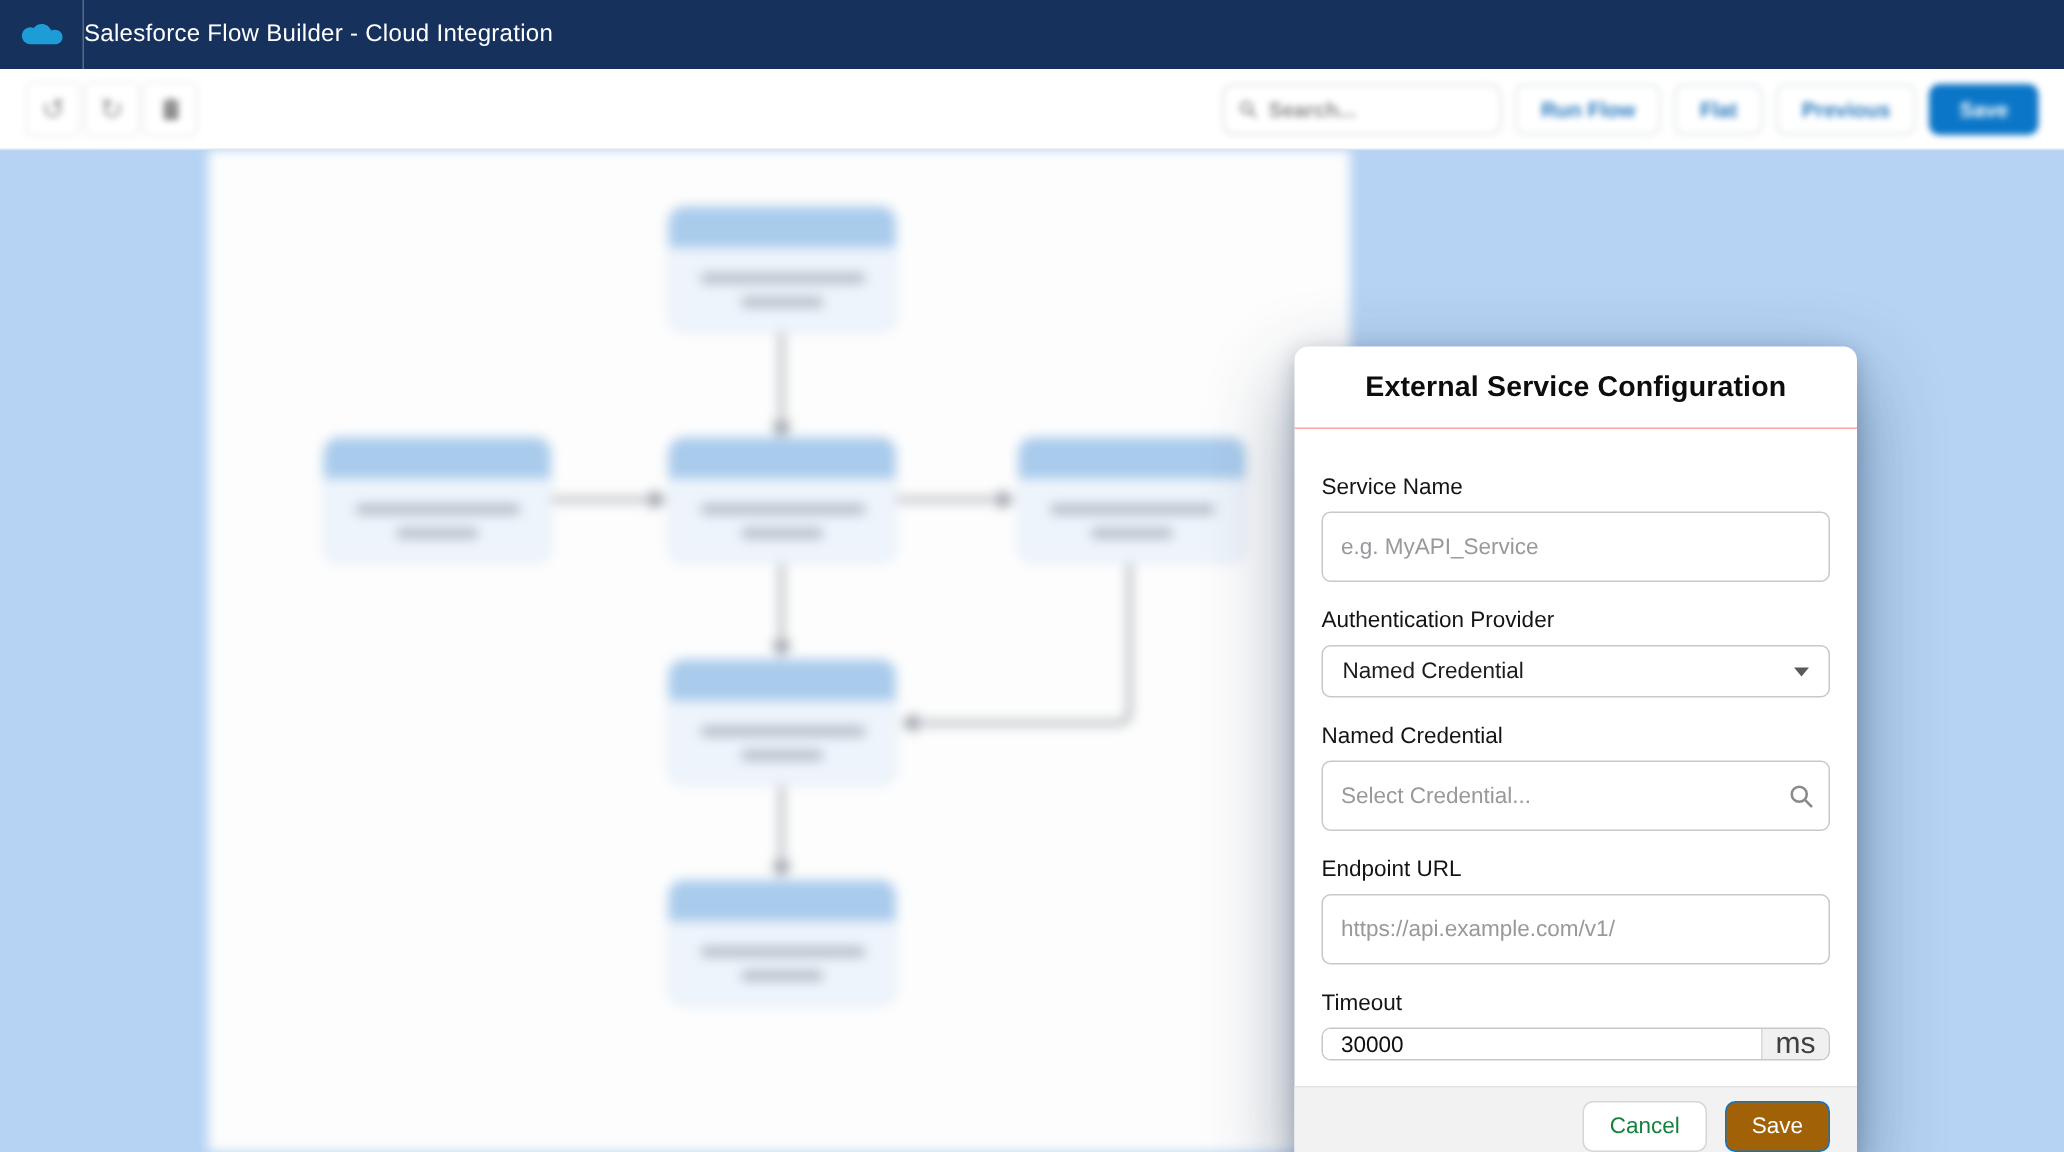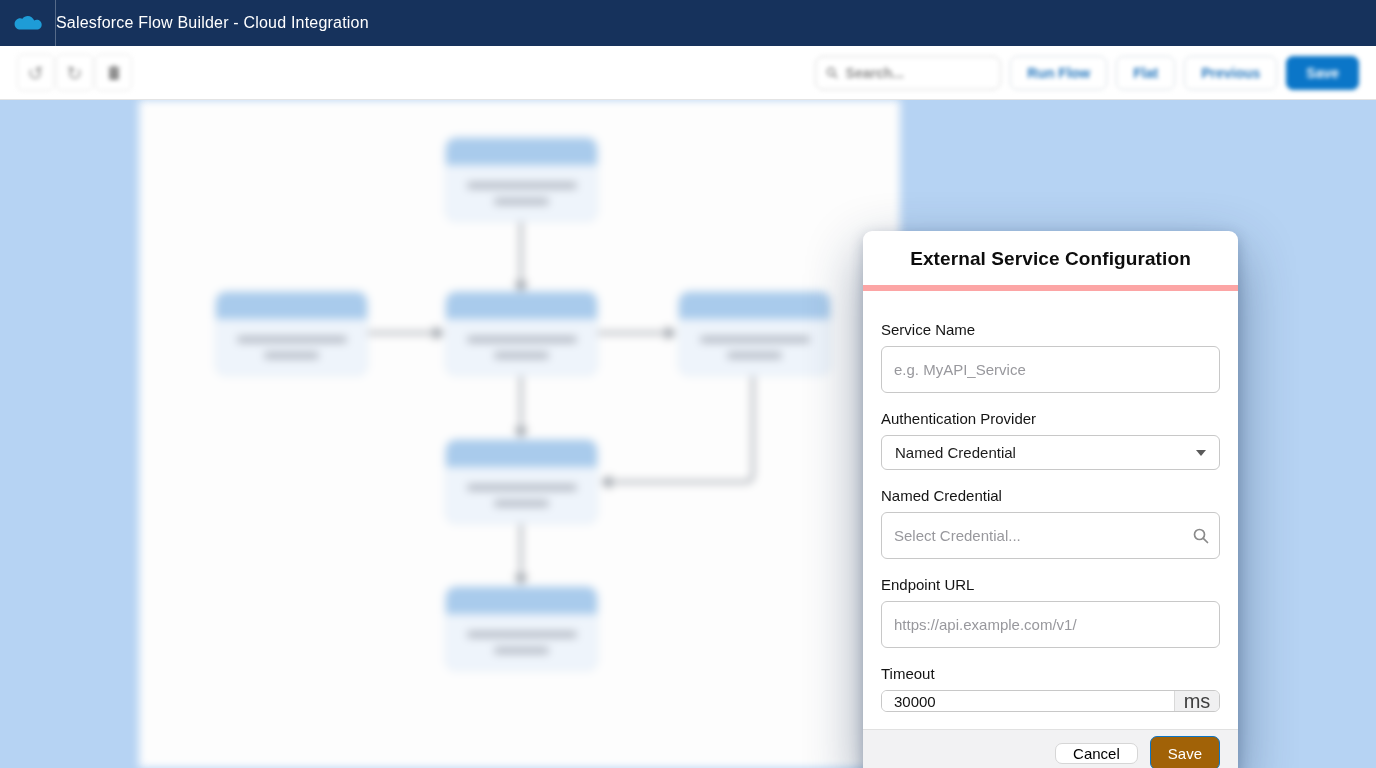--- a/index.html
+++ b/index.html
@@ -40,21 +40,21 @@
   .node-body { height:56px; display:flex; flex-direction:column; align-items:center; justify-content:center; gap:9px; }
   .bar { display:block; height:7px; border-radius:4px; background:#b6bcc6; }
   .bar.w1 { width:110px; }
   .bar.w2 { width:55px; }
   .connectors { position:absolute; inset:0; pointer-events:none; }
 
   
   .modal { position:absolute; left:863px; top:131px; width:375px; height:545px; background:#fff;
            border-radius:9px; box-shadow:0 22px 55px rgba(20,45,80,0.45), 0 4px 14px rgba(20,45,80,0.25);
            display:flex; flex-direction:column; z-index:20; }
-  .modal-header { padding:17px 18px 15px; border-bottom:6px solid #fca5a5; text-align:center; }
+  .modal-header { padding:17px 18px 15px; border-bottom:1px solid #fca5a5; text-align:center; }
   .modal-title { font-size:19px; font-weight:600; color:#0d0d0d; letter-spacing:.1px; }
   .modal-body { flex:1; padding:30px 18px 0; }
   .fgroup { margin-bottom:17px; }
   .flabel { display:block; font-size:15px; color:#141414; margin-bottom:8px; }
   .finput { width:100%; height:47px; border:1px solid #c8c8c8; border-radius:6px; padding:0 12px;
             font-size:15px; color:#222; font-family:inherit; outline:none; background:#fff; }
   .finput::placeholder { color:#98989d; }
   .fselect { width:100%; height:35px; border:1px solid #c8c8c8; border-radius:6px; padding:0 13px;
              display:flex; align-items:center; justify-content:space-between; cursor:pointer; background:#fff; }
   .fselect-value { font-size:15px; color:#1c1c1c; }
@@ -62,22 +62,22 @@
            border-top:6.5px solid #5a5a5a; }
   .input-wrap { position:relative; }
   .input-wrap .finput { padding-right:26px; }
   .input-icon { position:absolute; right:11px; top:50%; transform:translateY(-50%); display:flex; }
   .tgroup { display:flex; border:1px solid #c8c8c8; border-radius:6px; overflow:hidden; height:22px; background:#fff; }
   .tgroup input { flex:1; border:none; outline:none; padding:0 12px; font-size:15px; color:#111; font-family:inherit; }
   .tunit { width:45px; background:#f0f0f1; border-left:1px solid #d9d9d9; display:flex; align-items:center;
            justify-content:center; font-size:20px; color:#3f3f3f; }
   .modal-footer { height:56px; background:#f2f2f3; border-top:1px solid #e1e1e1; border-radius:0 0 9px 9px;
                   display:flex; align-items:center; justify-content:flex-end; gap:12px; padding:0 18px; }
-  .btn-cancel { height:21px; padding:0 17px; background:#fff; border:1px solid #d6d6d6; border-radius:7px;
-                color:#000000; font-size:15px; cursor:pointer; font-family:inherit; }
+  .btn-cancel { height:34px; padding:0 17px; background:#fff; border:1px solid #d6d6d6; border-radius:7px;
+                color:#15803d; font-size:15px; cursor:pointer; font-family:inherit; }
   .btn-save { height:34px; padding:0 17px; background:#a16207; border:1px solid #0b76c8; border-radius:7px;
               color:#fff; font-size:15px; cursor:pointer; font-family:inherit; }
 </style>
 </head>
 <body>
 
 <div class="topbar">
   <div class="logo-box">
     <svg width="34" height="23" viewBox="0 0 36 24">
       <path fill="#1e9cd7" d="M27.3 8.1c-1 0-1.9.2-2.7.6C23.3 5.9 20.8 4 17.8 4c-2.3 0-4.4 1.1-5.7 2.9-.7-.3-1.5-.5-2.3-.5C6.5 6.4 3.8 9.1 3.8 12.4s2.7 6 6 6h17.5c2.9 0 5.2-2.3 5.2-5.2s-2.4-5.1-5.2-5.1z"></path>

